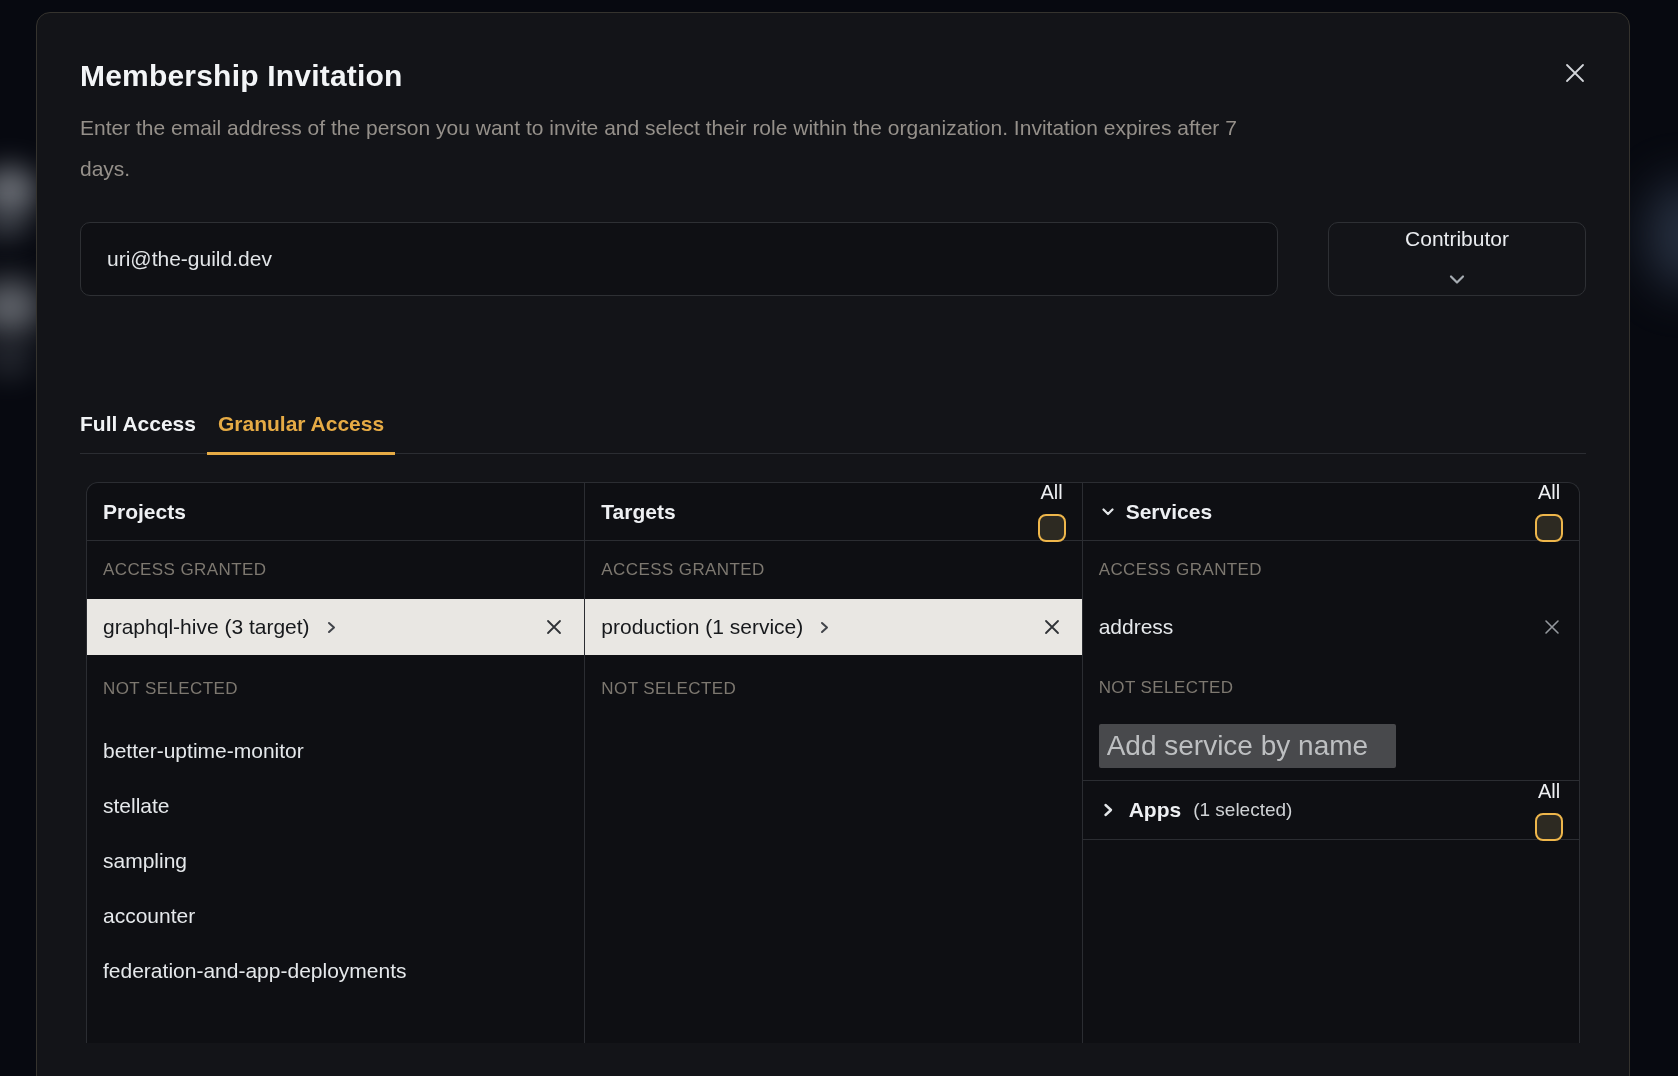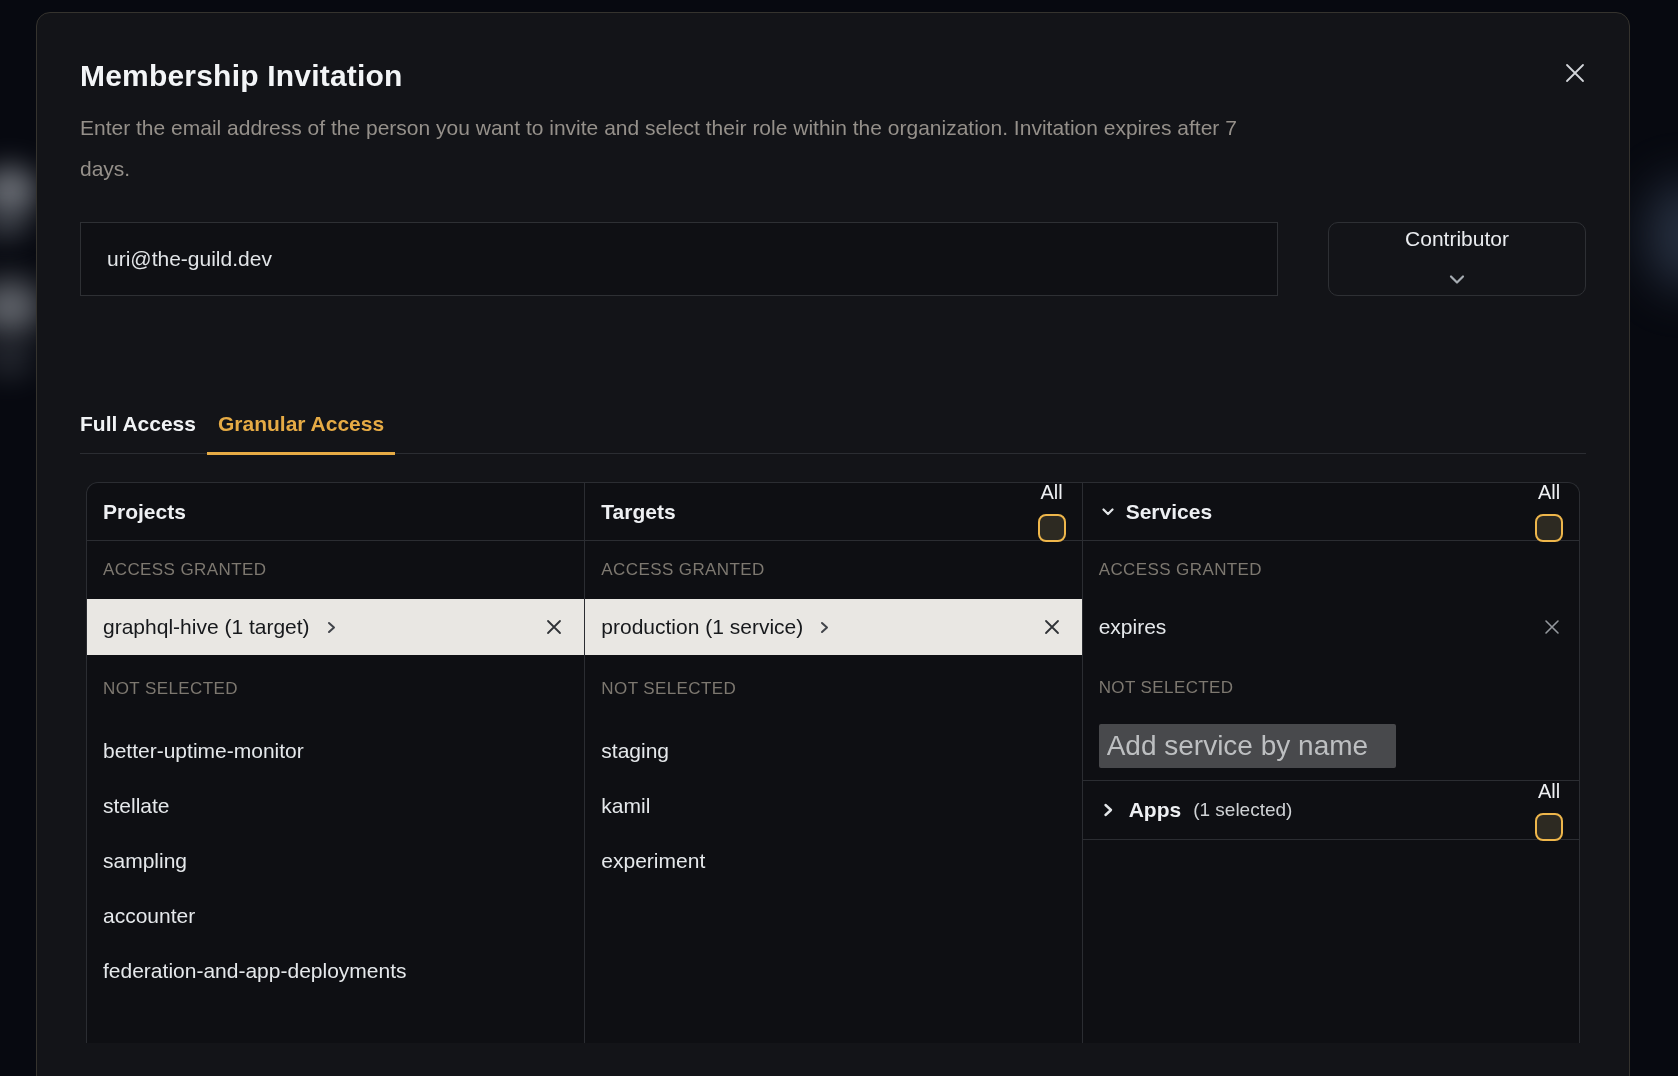--- a/index.html
+++ b/index.html
@@ -23,21 +23,21 @@
     border-radius:14px;padding:0 43px;
   }
   .close-btn{position:absolute;top:44px;right:38px;width:32px;height:32px;
     display:flex;align-items:center;justify-content:center;cursor:pointer;background:none;border:none;padding:0;}
 
   .title{margin:0;padding-top:46px;font-size:30px;line-height:34px;font-weight:700;color:#f3f5f7;letter-spacing:.2px;}
   .desc{margin:14px 0 0 0;font-size:21px;line-height:41px;color:#95908a;}
 
   .form-row{margin-top:33px;display:flex;gap:50px;height:74px;}
   .email-input{
-    flex:1;box-sizing:border-box;background:#0f1014;border:1px solid #2e3034;border-radius:0;
+    flex:1;box-sizing:border-box;background:#0f1014;border:1px solid #2e3034;border-radius:10px;
     padding:12px 26px;font-size:21px;color:#e2e5e8;outline:none;
     font-family:"Liberation Sans","DejaVu Sans",sans-serif;
   }
   .role-select{
     width:258px;box-sizing:border-box;border:1px solid #2e3034;border-radius:10px;background:transparent;
     display:flex;align-items:center;justify-content:center;gap:16px;
     font-size:21px;color:#eaecef;cursor:pointer;font-family:inherit;flex-direction:column;
   }
 
   .tabs{margin-top:99px;display:flex;border-bottom:1px solid #2b2d32;}
@@ -132,21 +132,21 @@
 
 
   <div class="resource-table">
 
     <div class="col">
       <div class="col-header">
         <span>Projects</span>
       </div>
       <div class="section-label">ACCESS GRANTED</div>
       <div class="row-selected">
-        <span>graphql-hive (1 target)</span>
+        <span>graphql-hive (3 target)</span>
         <span class="drill">
           <svg width="15" height="15" viewBox="0 0 15 15">
               <path d="M5 3 L10 7.5 L5 12" stroke="#41444a" stroke-width="2" stroke-linecap="round" stroke-linejoin="round" fill="none"></path>
             </svg>
         </span>
         <button class="remove">
           <span style="display:flex;">
             <svg width="20" height="20" viewBox="0 0 20 20">
                 <path d="M4 4 L16 16 M16 4 L4 16" stroke="#303337" stroke-width="1.8" stroke-linecap="round" fill="none"></path>
               </svg>
@@ -186,46 +186,38 @@
         </span>
         <button class="remove">
           <span style="display:flex;">
             <svg width="20" height="20" viewBox="0 0 20 20">
                 <path d="M4 4 L16 16 M16 4 L4 16" stroke="#303337" stroke-width="1.8" stroke-linecap="round" fill="none"></path>
               </svg>
           </span>
         </button>
       </div>
       <div class="section-label ns">NOT SELECTED</div>
-      <div>
-
-          <div class="item">staging</div>
-
-          <div class="item">kamil</div>
-
-          <div class="item">experiment</div>
-        </div>
     </div>
 
     <div class="col">
       <div class="col-header">
         <span class="hdr-chevron">
           <svg width="18" height="18" viewBox="0 0 18 18">
               <path d="M4.5 6.5 L9 11 L13.5 6.5" stroke="#e3e6e9" stroke-width="2.2" stroke-linecap="round" stroke-linejoin="round" fill="none"></path>
             </svg>
         </span>
         <span>Services</span>
         <span class="all-control">
           <span class="all-label">All</span>
           <span class="checkbox" role="checkbox" aria-checked="false"></span>
         </span>
       </div>
       <div class="section-label">ACCESS GRANTED</div>
       <div class="granted-item">
-        <span>expires</span>
+        <span>address</span>
         <button class="remove">
           <span style="display:flex;">
             <svg width="22" height="22" viewBox="0 0 22 22">
                 <path d="M5 5 L17 17 M17 5 L5 17" stroke="#94989d" stroke-width="1.6" stroke-linecap="round" fill="none"></path>
               </svg>
           </span>
         </button>
       </div>
       <div class="section-label ns">NOT SELECTED</div>
       <input class="service-input" type="text" placeholder="Add service by name" style="">

